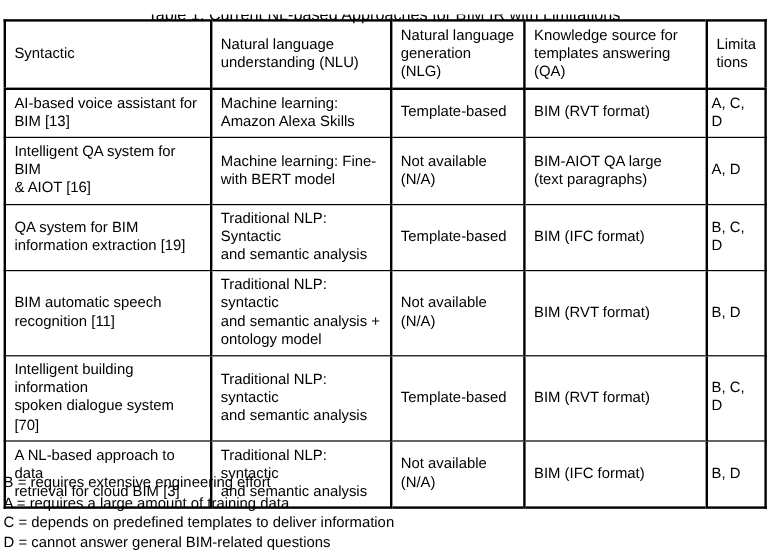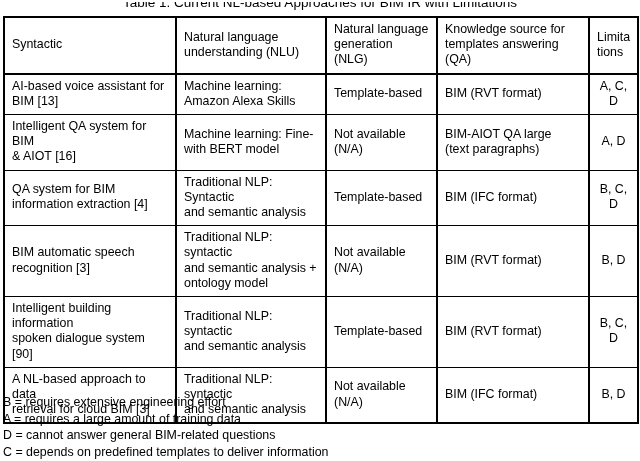--- a/index.html
+++ b/index.html
@@ -18,21 +18,21 @@
   .page {
     position: relative;
     width: 640px;
     height: 461px;
   }
 
   
   .caption-clip {
     position: absolute;
     left: 0;
-    top: 2px;
+    top: 12px;
     width: 559px;
     height: 14px;
     overflow: hidden;
   }
   .caption {
     position: absolute;
     left: 0;
     top: -7px;
     width: 640px;
     text-align: center;
@@ -63,21 +63,21 @@
     font-size: 12.4px;
     line-height: 15.2px;
   }
   table.nl-table tr td:last-child {
     border-right-width: 0;
   }
   table.nl-table tr.hdr td {
     border-bottom-width: 2px;
   }
   table.nl-table td.c-lim {
-    text-align: center;
+    text-align: left;
     padding-left: 3px;
     padding-right: 3px;
   }
   table.nl-table tr.hdr td.c-lim {
     text-align: left;
     padding-left: 7px;
   }
 
   .col-a { width: 172px; }
   .col-b { width: 150px; }
@@ -181,42 +181,42 @@
 (text paragraphs)</span>
             </td>
           <td class="c-lim">
               <span class="cell-txt">A, D</span>
             </td>
         </tr>
 
         <tr>
           <td>
               <span class="cell-txt">QA system for BIM
-information extraction [4]</span>
+information extraction [19]</span>
             </td>
           <td>
               <span class="cell-txt">Traditional NLP: Syntactic
 and semantic analysis</span>
             </td>
           <td>
               <span class="cell-txt">Template-based</span>
             </td>
           <td>
               <span class="cell-txt">BIM (IFC format)</span>
             </td>
           <td class="c-lim">
               <span class="cell-txt">B, C,
 D</span>
             </td>
         </tr>
 
         <tr>
           <td>
               <span class="cell-txt">BIM automatic speech
-recognition [3]</span>
+recognition [11]</span>
             </td>
           <td>
               <span class="cell-txt">Traditional NLP: syntactic
 and semantic analysis +
 ontology model</span>
             </td>
           <td>
               <span class="cell-txt">Not available
 (N/A)</span>
             </td>
@@ -224,21 +224,21 @@
               <span class="cell-txt">BIM (RVT format)</span>
             </td>
           <td class="c-lim">
               <span class="cell-txt">B, D</span>
             </td>
         </tr>
 
         <tr>
           <td>
               <span class="cell-txt">Intelligent building information
-spoken dialogue system [90]</span>
+spoken dialogue system [70]</span>
             </td>
           <td>
               <span class="cell-txt">Traditional NLP: syntactic
 and semantic analysis</span>
             </td>
           <td>
               <span class="cell-txt">Template-based</span>
             </td>
           <td>
               <span class="cell-txt">BIM (RVT format)</span>
@@ -269,17 +269,17 @@
               <span class="cell-txt">B, D</span>
             </td>
         </tr>
       </tbody>
     </table>
   </div>
 
   <div class="legend">
     <div class="legend-line">B = requires extensive engineering effort</div>
     <div class="legend-line">A = requires a large amount of training data</div>
+    <div class="legend-line">C = depends on predefined templates to deliver information</div>
     <div class="legend-line">D = cannot answer general BIM-related questions</div>
-    <div class="legend-line">C = depends on predefined templates to deliver information</div>
   </div>
 
 </div>
 
 </body></html>

